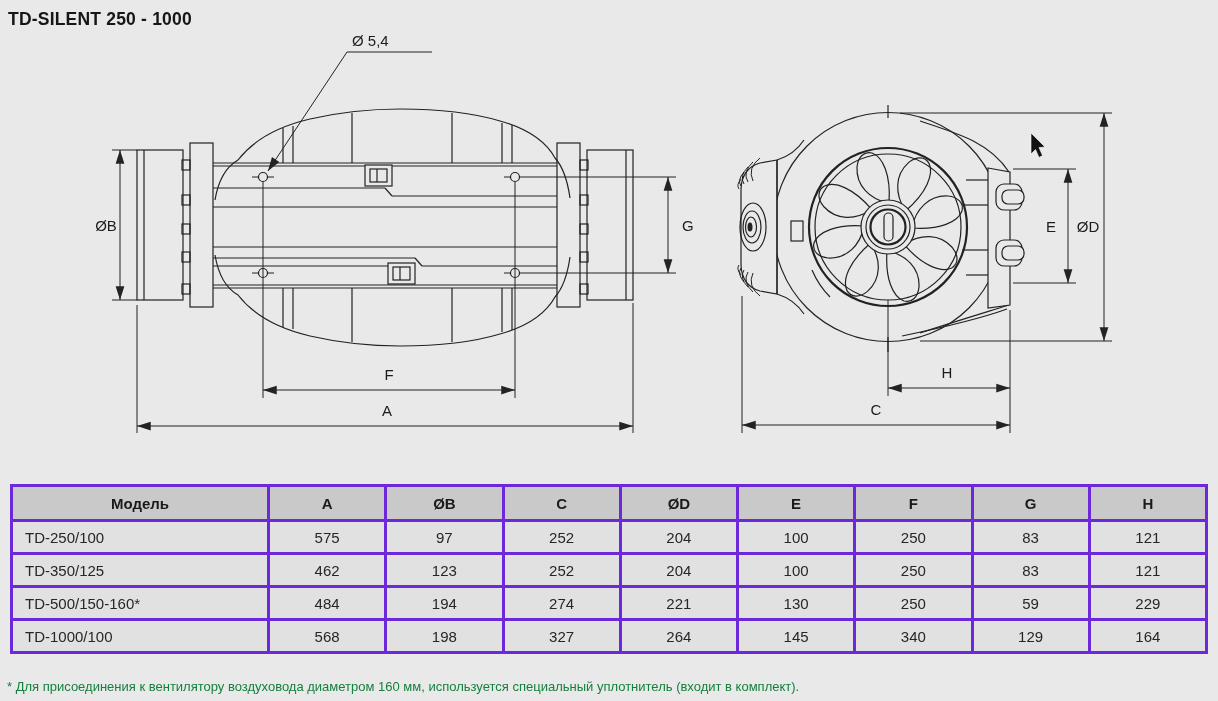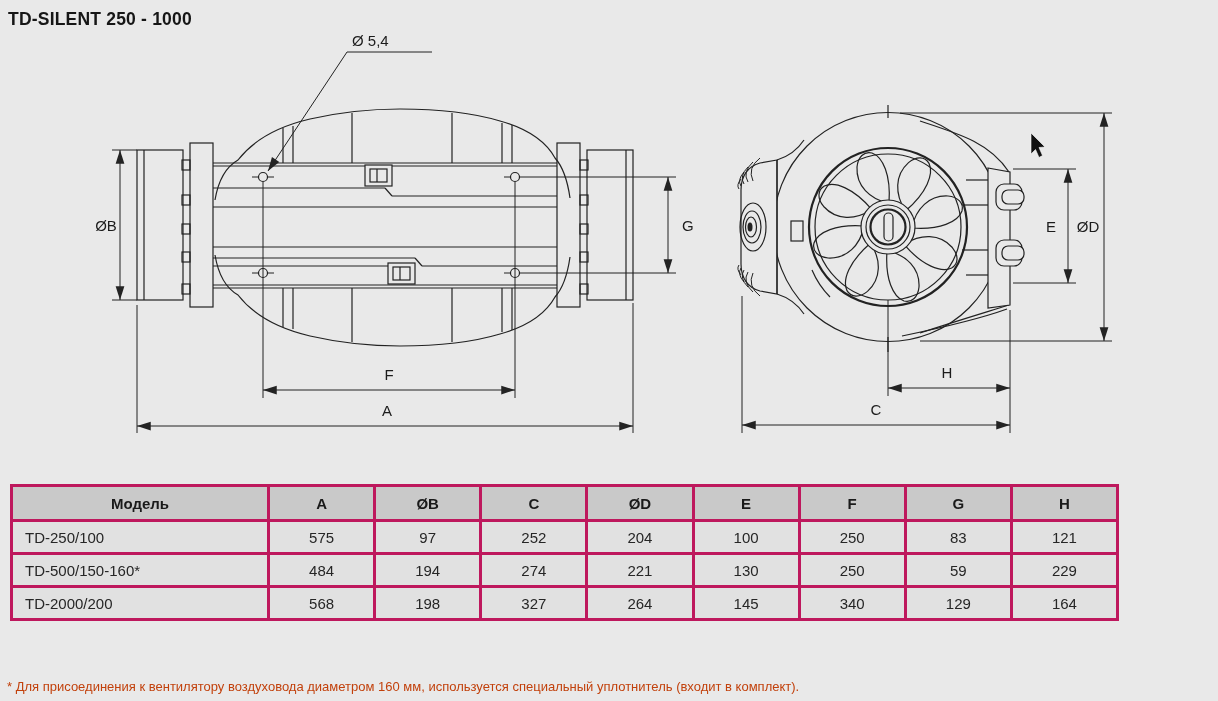--- a/index.html
+++ b/index.html
@@ -13,33 +13,33 @@
     font-size:17.5px;font-weight:bold;letter-spacing:0.2px;color:#161616;
   }
   svg.drawing{position:absolute;top:0;left:0;}
   .ln{fill:none;stroke:#222;stroke-width:1.2;}
   .ln2{fill:none;stroke:#222;stroke-width:2.2;}
   .bgfill{fill:#e9e9e9;stroke:#222;stroke-width:1.2;}
   .dim{fill:none;stroke:#232323;stroke-width:1;}
   .lbl{font-family:"Liberation Sans",sans-serif;font-size:15px;fill:#1c1c1c;}
   .arrfill{fill:#232323;}
   table.dims{
-    position:absolute;top:484px;left:10px;width:1109px;
-    border-spacing:3px;background:#be185d;table-layout:fixed;
+    position:absolute;top:484px;left:10px;width:1198px;
+    border-spacing:3px;background:#6d28d9;table-layout:fixed;
   }
   table.dims th{
     background:#c9c9c9;font-size:15px;font-weight:bold;height:30px;
     text-align:center;color:#1a1a1a;
   }
   table.dims td{
     background:#e1e1e1;font-size:15px;height:28px;text-align:center;color:#262626;margin-top:24px;
   }
   table.dims td.model{text-align:left;padding-left:12px;}
   .footnote{
-    position:absolute;top:679px;left:7px;margin:0;font-size:13px;color:#c2410c;
+    position:absolute;top:679px;left:7px;margin:0;font-size:13px;color:#15803d;
   }
 </style>
 </head>
 <body>
 
 <h1 class="title">TD-SILENT 250 - 1000</h1>
 
 <svg class="drawing" width="1218" height="470" viewBox="0 0 1218 470" xmlns="http://www.w3.org/2000/svg">
   <defs>
     <marker id="arr" viewBox="0 0 12 8" markerWidth="15" markerHeight="10" refX="11.5" refY="4" orient="auto-start-reverse" markerUnits="userSpaceOnUse">
@@ -295,32 +295,43 @@
       <td>575</td>
       <td>97</td>
       <td>252</td>
       <td>204</td>
       <td>100</td>
       <td>250</td>
       <td>83</td>
       <td>121</td>
     </tr>
     <tr>
+      <td class="model">TD-350/125</td>
+      <td>462</td>
+      <td>123</td>
+      <td>252</td>
+      <td>204</td>
+      <td>100</td>
+      <td>250</td>
+      <td>83</td>
+      <td>121</td>
+    </tr>
+    <tr>
       <td class="model">TD-500/150-160*</td>
       <td>484</td>
       <td>194</td>
       <td>274</td>
       <td>221</td>
       <td>130</td>
       <td>250</td>
       <td>59</td>
       <td>229</td>
     </tr>
     <tr>
-      <td class="model">TD-2000/200</td>
+      <td class="model">TD-1000/100</td>
       <td>568</td>
       <td>198</td>
       <td>327</td>
       <td>264</td>
       <td>145</td>
       <td>340</td>
       <td>129</td>
       <td>164</td>
     </tr>
   </tbody>

